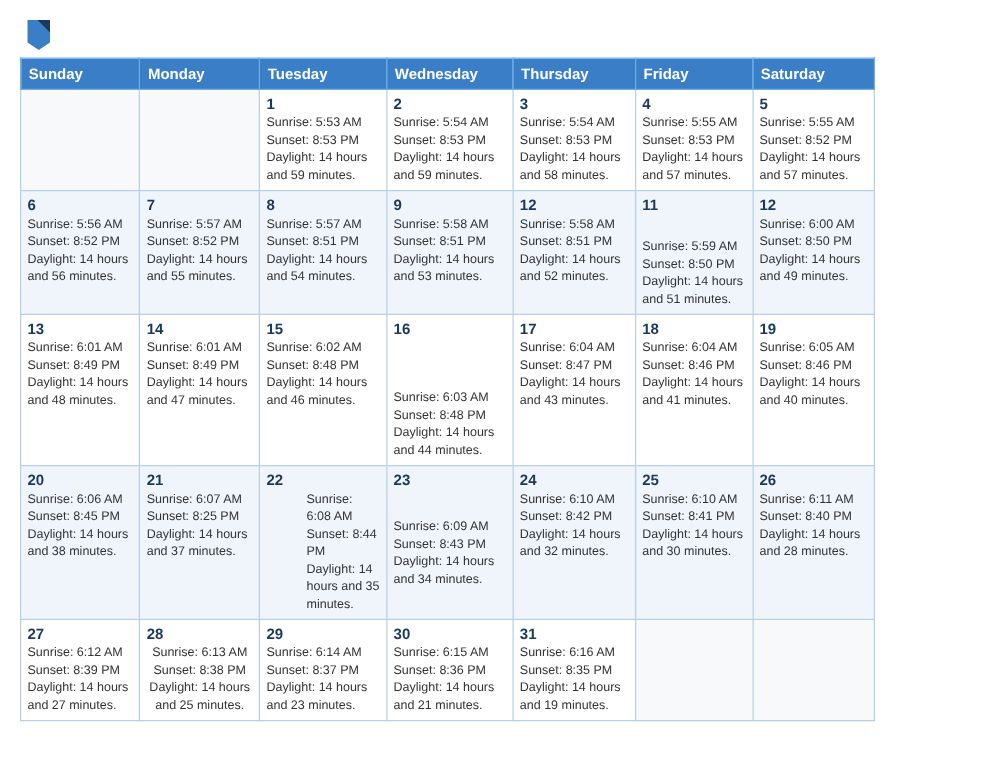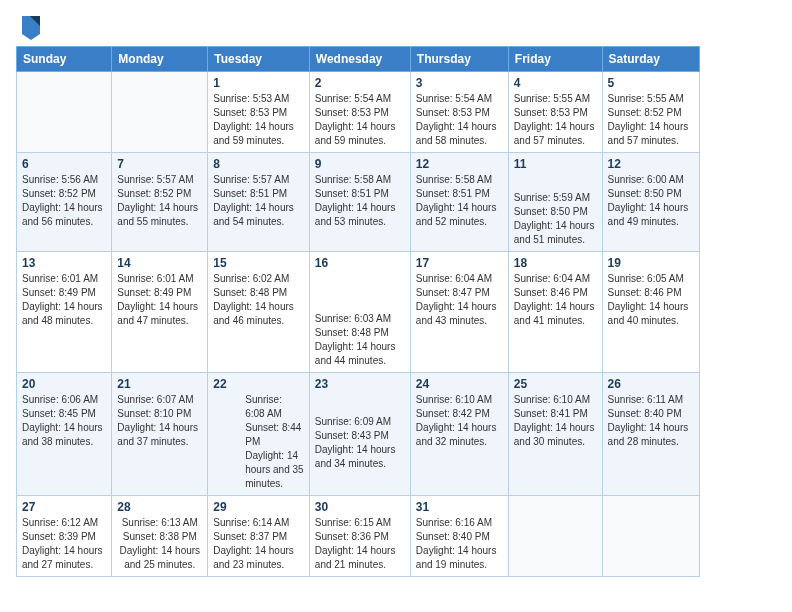--- a/index.html
+++ b/index.html
@@ -268,21 +268,21 @@
         <tr>
           <td>
             <span class="day-number">20</span>
             <div class="day-info" style="white-space: pre-line;">Sunrise: 6:06 AM
 Sunset: 8:45 PM
 Daylight: 14 hours and 38 minutes.</div>
           </td>
           <td>
             <span class="day-number">21</span>
             <div class="day-info" style="white-space: pre-line;">Sunrise: 6:07 AM
-Sunset: 8:10 PM
+Sunset: 8:25 PM
 Daylight: 14 hours and 37 minutes.</div>
           </td>
           <td>
             <span class="day-number">22</span>
             <div class="day-info" style="white-space: pre-line; margin-left: 32px;">Sunrise: 6:08 AM
 Sunset: 8:44 PM
 Daylight: 14 hours and 35 minutes.</div>
           </td>
           <td>
             <span class="day-number">23</span>
@@ -330,21 +330,21 @@
           </td>
           <td>
             <span class="day-number">30</span>
             <div class="day-info" style="white-space: pre-line;">Sunrise: 6:15 AM
 Sunset: 8:36 PM
 Daylight: 14 hours and 21 minutes.</div>
           </td>
           <td>
             <span class="day-number">31</span>
             <div class="day-info" style="white-space: pre-line;">Sunrise: 6:16 AM
-Sunset: 8:40 PM
+Sunset: 8:35 PM
 Daylight: 14 hours and 19 minutes.</div>
           </td>
           <td class="empty-cell"></td>
           <td class="empty-cell"></td>
         </tr>
       </tbody>
   </table>
 </div>
 
 </body></html>

